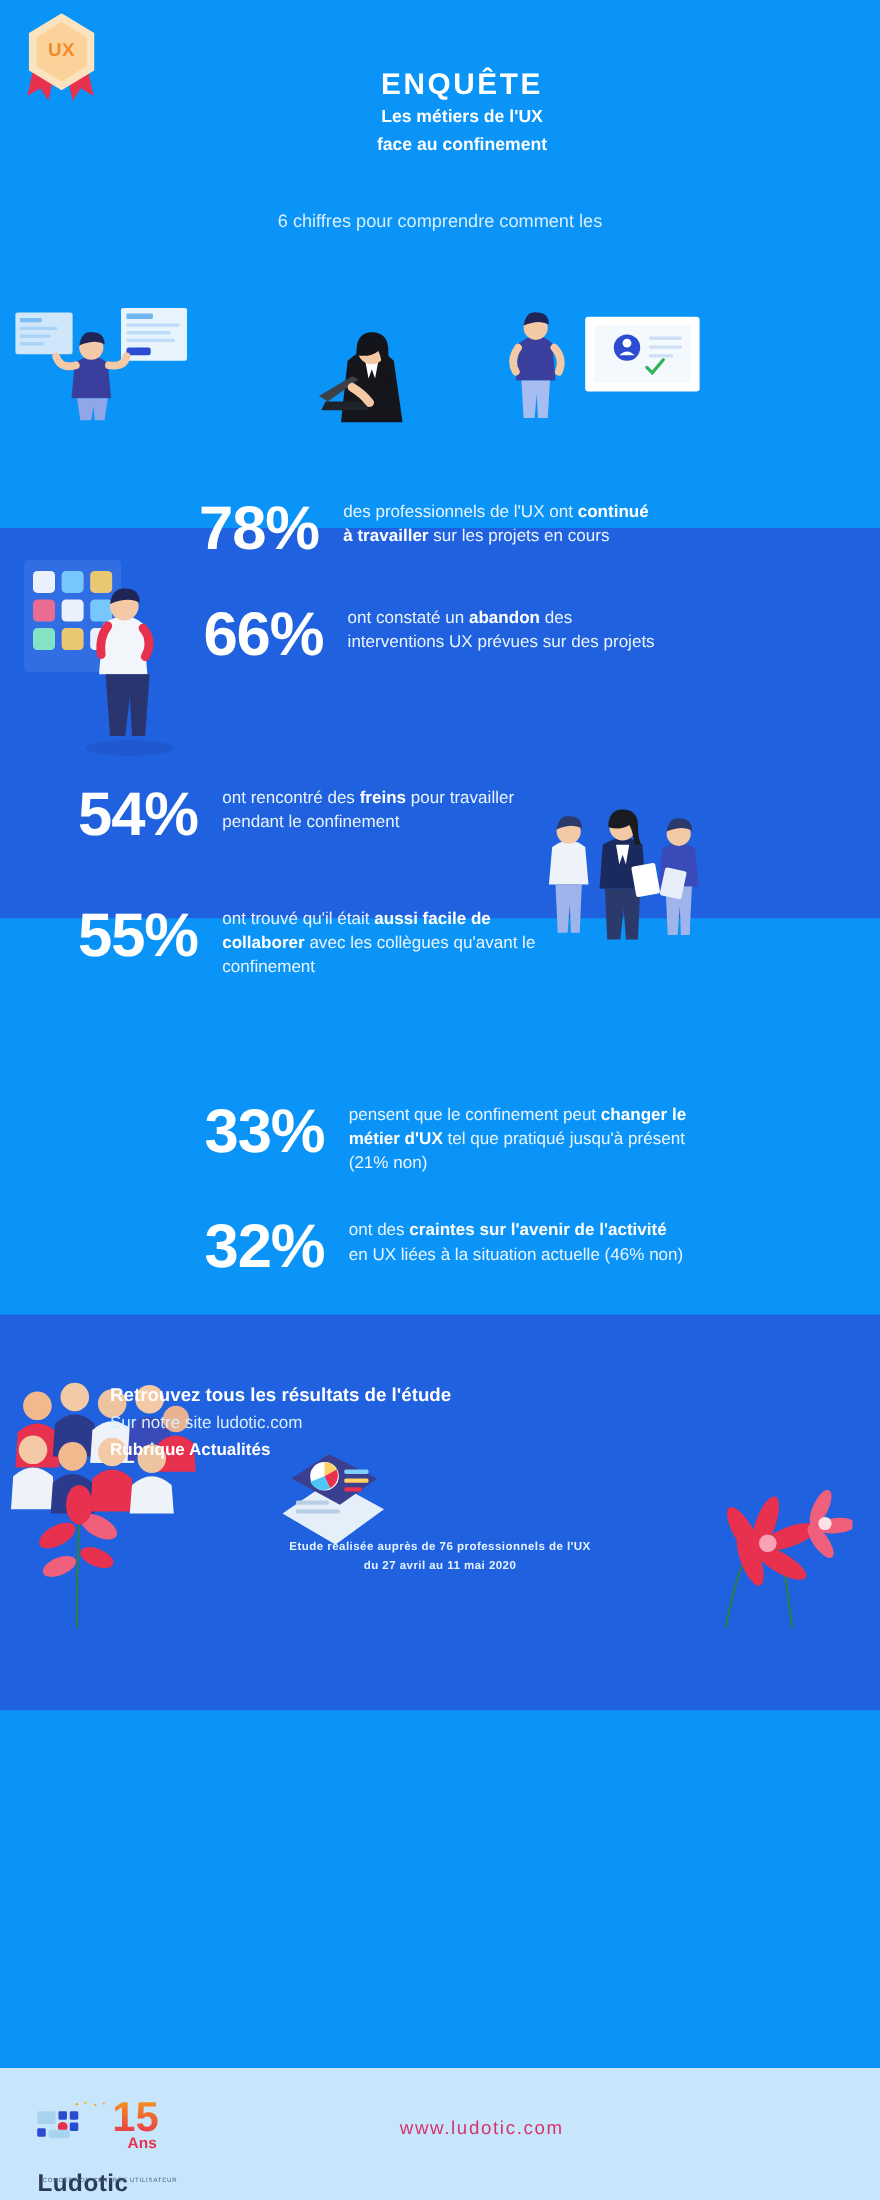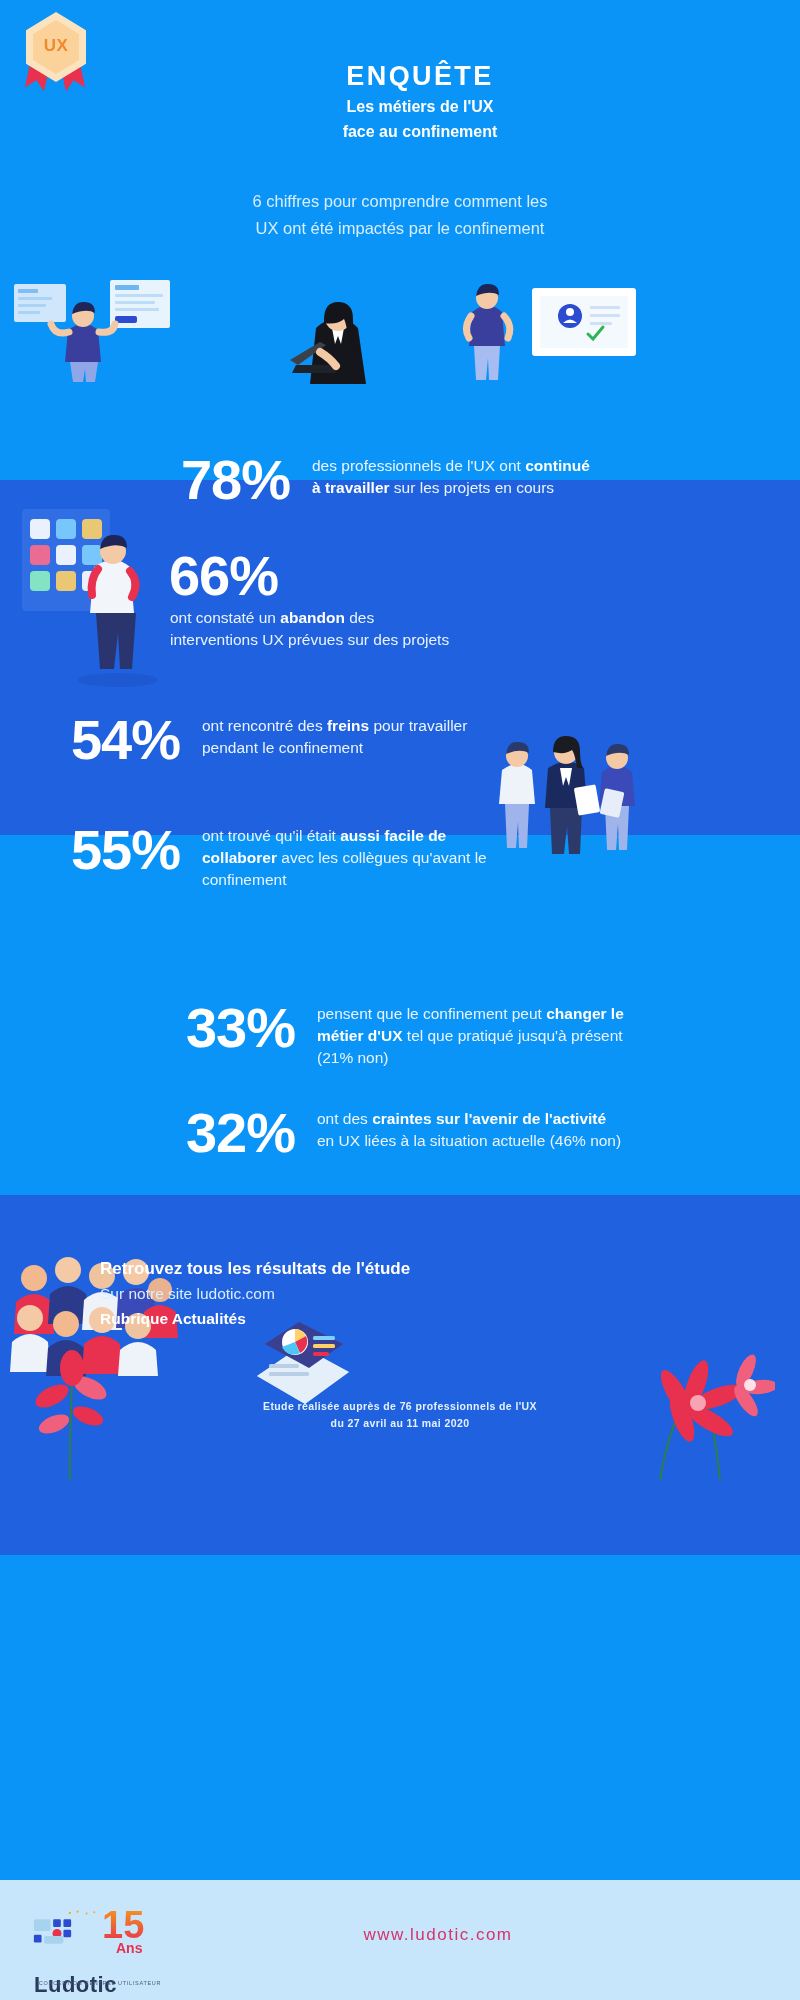--- a/index.html
+++ b/index.html
@@ -79,21 +79,21 @@
   }
   .stat .desc {
     color:#eaf4ff; font-size:15.5px; line-height:1.42; font-weight:400;
   }
   .stat .desc b { color:#ffffff; font-weight:bold; }
 
   .s78 { top:452px; left:160px; width:450px; }
   .s78 .num { width:130px; }
   .s78 .desc { margin-left:22px; width:290px; padding-top:3px; }
 
-  .s66 { top:548px; left:148px; width:450px;flex-direction:column; }
+  .s66 { top:548px; left:164px; width:450px; }
   .s66 .num { width:130px; }
   .s66 .desc { margin-left:22px; width:290px; padding-top:3px; }
 
   .s54 { top:712px; left:30px; width:460px; }
   .s54 .num { width:150px; }
   .s54 .desc { margin-left:22px; width:280px; padding-top:3px; }
 
   .s55 { top:822px; left:30px; width:470px; }
   .s55 .num { width:150px; }
   .s55 .desc { margin-left:22px; width:290px; padding-top:3px; }
@@ -164,21 +164,20 @@
   </div>
 
   <div class="hero-title">
     <div class="line1">ENQUÊTE</div>
     <div class="line2">Les métiers de l'UX</div>
     <div class="line3">face au confinement</div>
   </div>
 
   <div class="hero-sub">
     <div>6 chiffres pour comprendre comment les</div>
-    <div>UX ont été impactés par le confinement</div>
   </div>
 
   <svg class="ill hero-ill-1" viewBox="0 0 170 105">
     <rect x="2" y="6" width="52" height="38" rx="2" fill="#cfe6fb"></rect>
     <rect x="6" y="11" width="20" height="4" rx="1" fill="#7fbdf2"></rect>
     <rect x="6" y="19" width="34" height="3" rx="1" fill="#a9d3f7"></rect>
     <rect x="6" y="26" width="28" height="3" rx="1" fill="#a9d3f7"></rect>
     <rect x="6" y="33" width="22" height="3" rx="1" fill="#a9d3f7"></rect>
     <rect x="98" y="2" width="60" height="48" rx="2" fill="#e7f3fd"></rect>
     <rect x="103" y="7" width="24" height="5" rx="1" fill="#6fb6f0"></rect>

